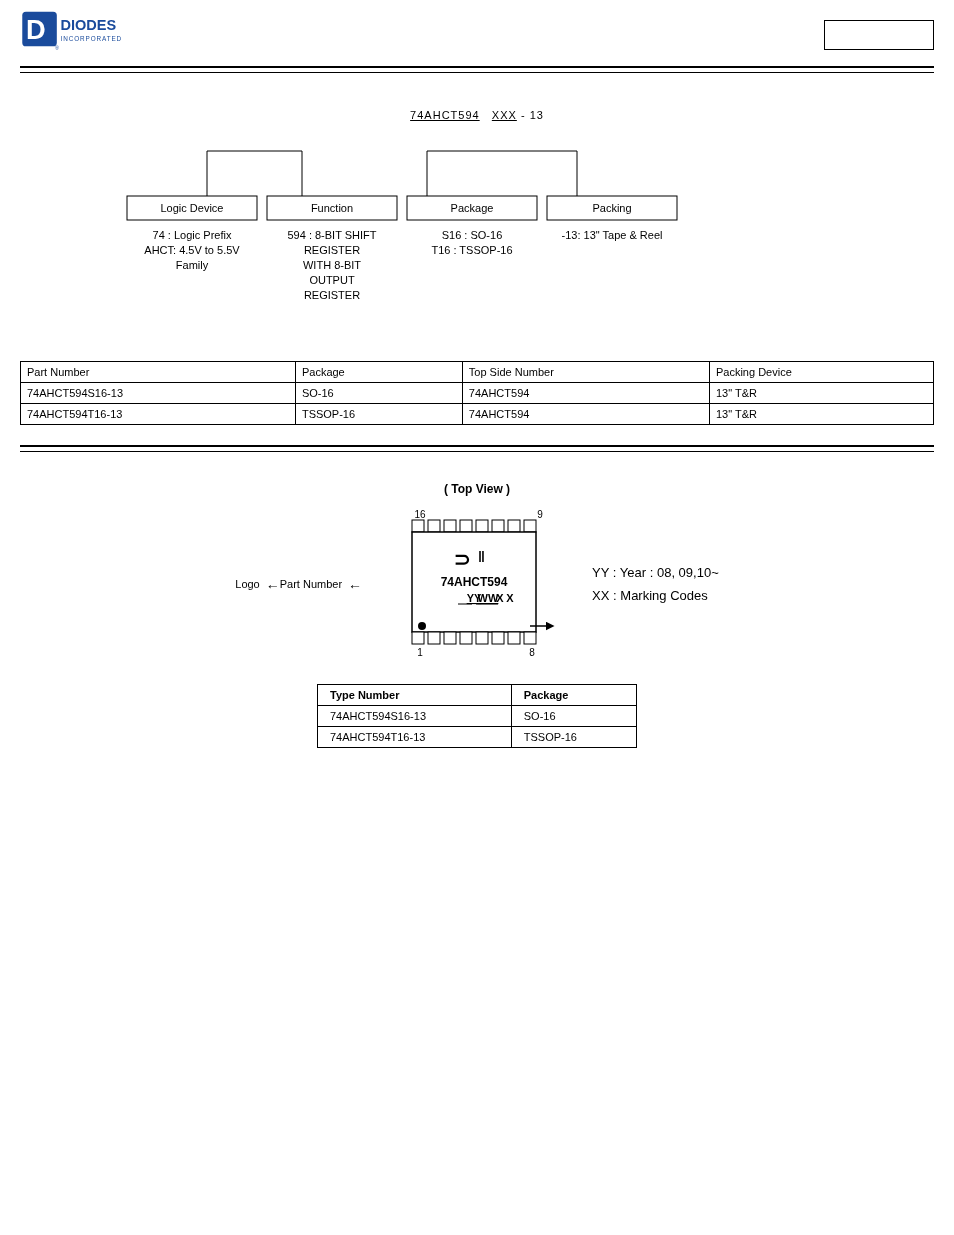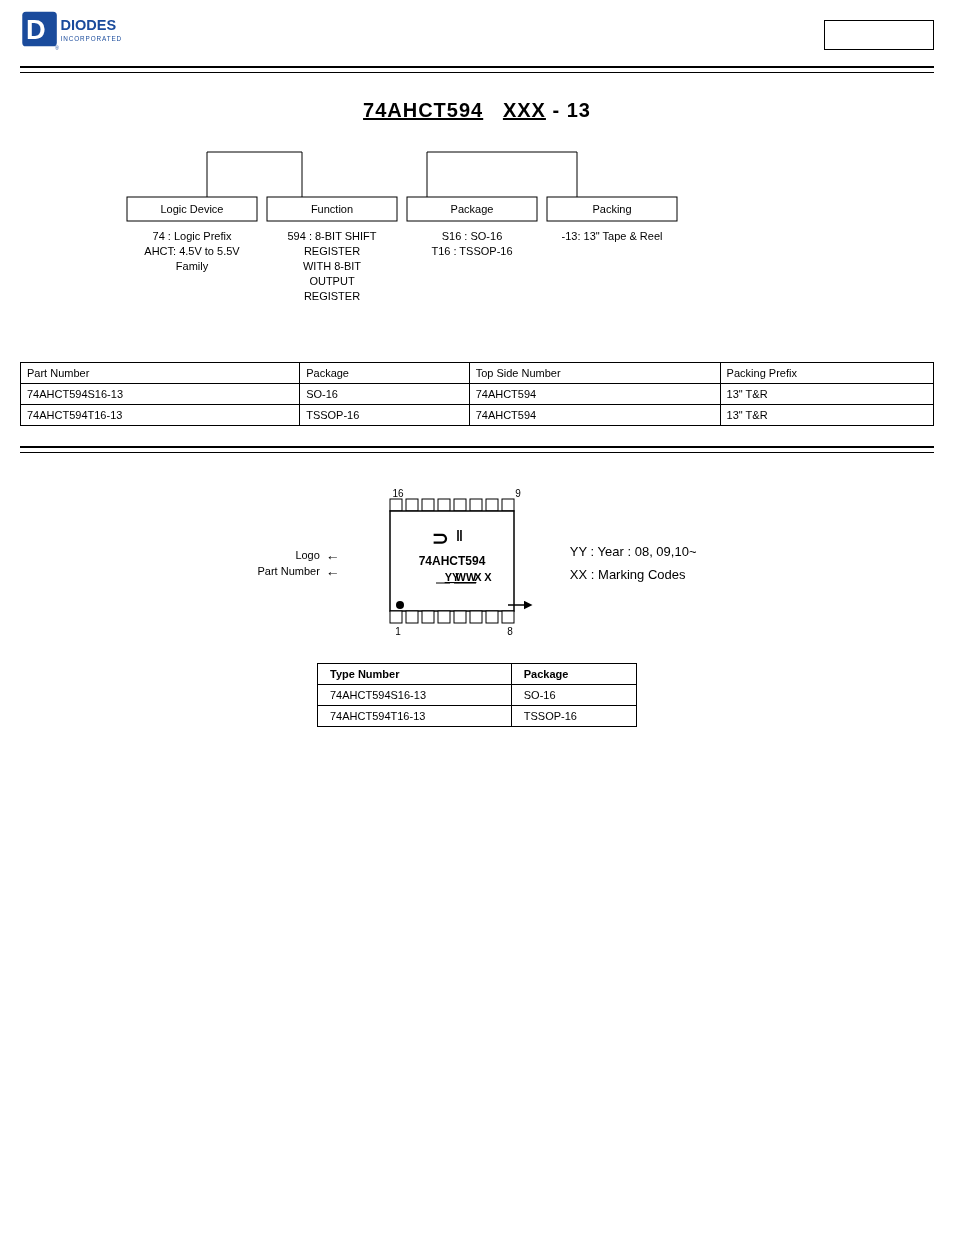--- a/index.html
+++ b/index.html
@@ -42,24 +42,25 @@
       border-top: 1px solid #000;
       margin: 0 20px 16px 20px;
     }
 
     
     .section-pn {
       padding: 10px 40px 10px 40px;
     }
     .pn-title {
       text-align: center;
-      font-size: 20px;
-      font-weight: bold;
+      font-size: 11px;
+      font-weight: normal;
       margin-bottom: 20px;
       letter-spacing: 1px;
+      margin-top: 10px;
     }
     .pn-title span.underline {
       text-decoration: underline;
     }
 
     
     .pn-table-section {
       padding: 0 20px;
       margin-bottom: 20px;
     }
@@ -105,21 +106,21 @@
     .marking-diagram-wrapper {
       display: flex;
       align-items: center;
       justify-content: center;
       gap: 30px;
       margin-bottom: 20px;
     }
 
     .marking-left {
       display: flex;
-      flex-direction: column;
+      flex-direction: row;
       align-items: flex-end;
       font-size: 11px;
       margin-right: 10px;
     }
     .marking-left-item {
       display: flex;
       align-items: center;
       gap: 6px;
     }
     .arrow-right {
@@ -233,21 +234,21 @@
   </svg>
 </div>
 
 <div class="pn-table-section">
   <table class="pn-table">
     <thead>
       <tr>
         <th>Part Number</th>
         <th>Package</th>
         <th>Top Side Number</th>
-        <th>Packing Prefix</th>
+        <th>Packing Device</th>
       </tr>
     </thead>
     <tbody>
       <tr>
         <td>74AHCT594S16-13</td>
         <td>SO-16</td>
         <td>74AHCT594</td>
         <td>13" T&amp;R</td>
       </tr>
       <tr>
@@ -257,20 +258,21 @@
         <td>13" T&amp;R</td>
       </tr>
     </tbody>
   </table>
 </div>
 
 <hr class="section-rule">
 <hr class="section-rule2">
 
 <div class="section-marking">
+  <div class="marking-top-label">( Top View )</div>
 
   <div class="marking-diagram-wrapper">
 
     <div class="marking-left">
       <div class="marking-left-item">
         <span>Logo</span>
         <span class="arrow-right">←</span>
       </div>
       <div class="marking-left-item">
         <span>Part Number</span>

